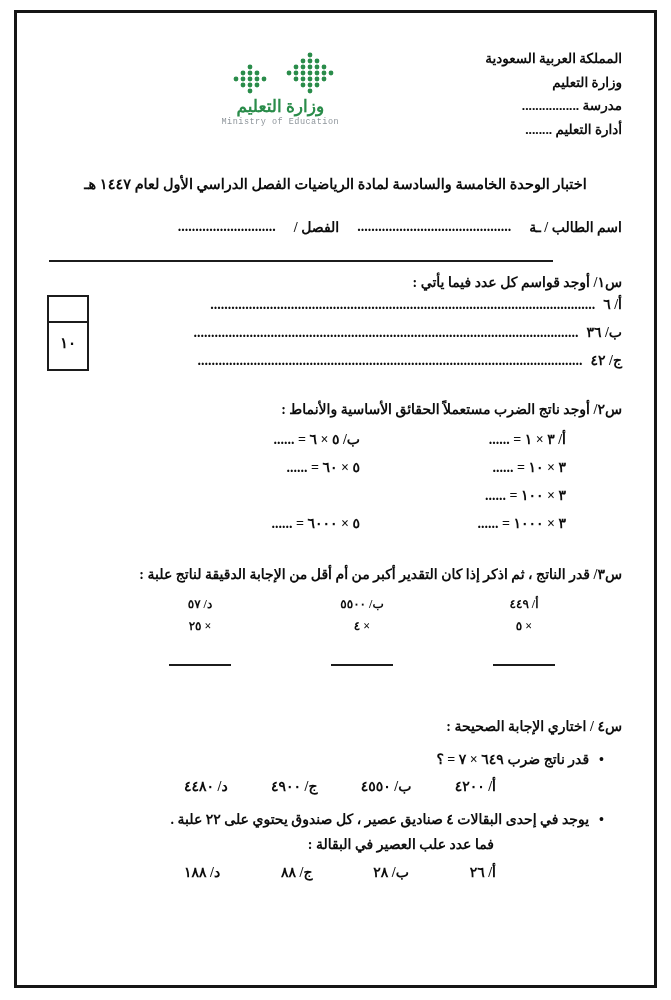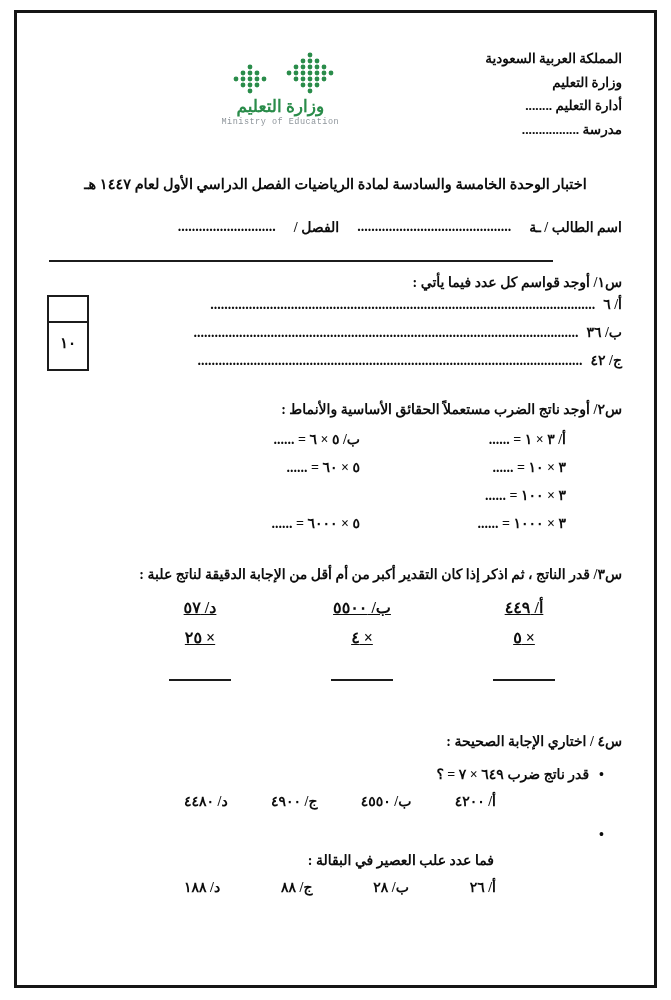--- a/index.html
+++ b/index.html
@@ -56,42 +56,42 @@
   .q1-item { display:flex; align-items:baseline; font-weight:bold; font-size:14px; line-height:2; }
   .q1-item .label { flex:0 0 auto; padding-left:8px; }
   .q1-item .dots { flex:1 1 auto; overflow:hidden; white-space:nowrap; }
   .q2 { margin-top:26px; }
   .q2-grid { margin-top:8px; width:360px; margin-right:56px; }
   .q2-row { display:flex; line-height:2; }
   .q2-row .eq { width:50%; font-weight:bold; font-size:14px; text-align:right; }
   .q2-row .eq.b { padding-right:26px; }
   .q3 { margin-top:28px; }
   .q3-problems { margin-top:10px; width:420px; margin-right:50px; display:flex; justify-content:space-between; }
-  .q3-problem { width:96px; text-align:center; font-weight:bold; font-size:16px;text-decoration:underline; }
+  .q3-problem { width:96px; text-align:center; font-weight:bold; font-size:12px; }
   .q3-problem .head { line-height:1.9; }
   .q3-problem .mult { line-height:1.9; }
   .q3-problem .answer-line { width:62px; border-bottom:2px solid #1c1c1c; margin:26px auto 0 auto; height:0; }
   .q4 { margin-top:52px; }
   .q4-bullet { margin-top:12px; display:flex; font-weight:bold; font-size:14px; padding-right:18px; line-height:1.8; }
   .q4-bullet .bullet { padding-left:10px; }
   .q4-line2 { font-weight:bold; font-size:14px; padding-right:128px; line-height:1.8; }
   .q4-options { margin-top:6px; width:312px; margin-right:126px; display:flex; justify-content:space-between;
     font-weight:bold; font-size:14px; }
 </style>
 </head>
 <body>
 
 <div class="frame">
 
   <div class="header">
     <div class="header-right">
       <div>المملكة العربية السعودية</div>
       <div>وزارة التعليم</div>
+      <div>مدرسة .................</div>
       <div>أدارة التعليم ........</div>
-      <div>مدرسة .................</div>
     </div>
     <div class="logo">
       <svg width="150" height="48" viewBox="0 0 150 48">
         <g>
           <circle class="logo-dot" cx="105" cy="6" r="2.4"></circle>
           <circle class="logo-dot" cx="98" cy="12" r="2.4"></circle>
             <circle class="logo-dot" cx="105" cy="12" r="2.4"></circle>
             <circle class="logo-dot" cx="112" cy="12" r="2.4"></circle>
           <circle class="logo-dot" cx="91" cy="18" r="2.4"></circle>
             <circle class="logo-dot" cx="98" cy="18" r="2.4"></circle>
@@ -220,20 +220,21 @@
     </div>
     <div class="q4-options">
       <span>أ/ ٤٢٠٠</span>
       <span>ب/ ٤٥٥٠</span>
       <span>ج/ ٤٩٠٠</span>
       <span>د/ ٤٤٨٠</span>
     </div>
 
     <div class="q4-bullet">
       <span class="bullet">•</span>
+      <span>يوجد في إحدى البقالات ٤ صناديق عصير ، كل صندوق يحتوي على ٢٢ علبة .</span>
     </div>
     <div class="q4-line2">فما عدد علب العصير في البقالة :</div>
     <div class="q4-options">
       <span>أ/ ٢٦</span>
       <span>ب/ ٢٨</span>
       <span>ج/ ٨٨</span>
       <span>د/ ١٨٨</span>
     </div>
   </div>
 

